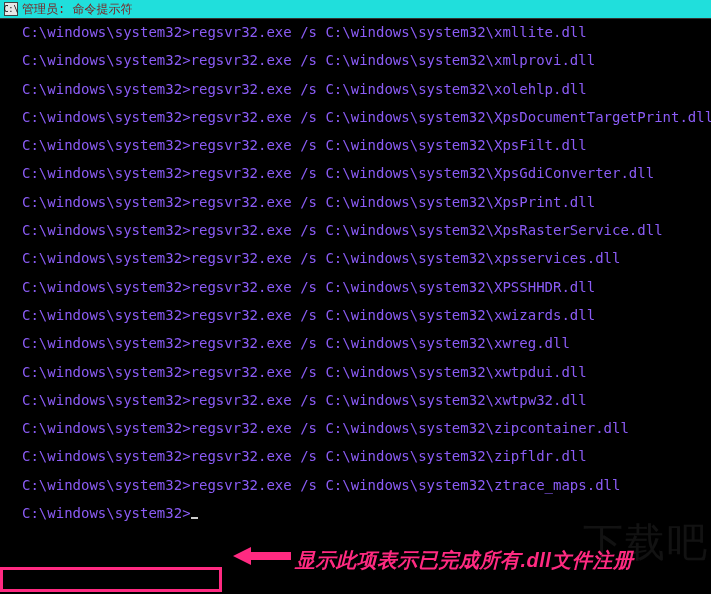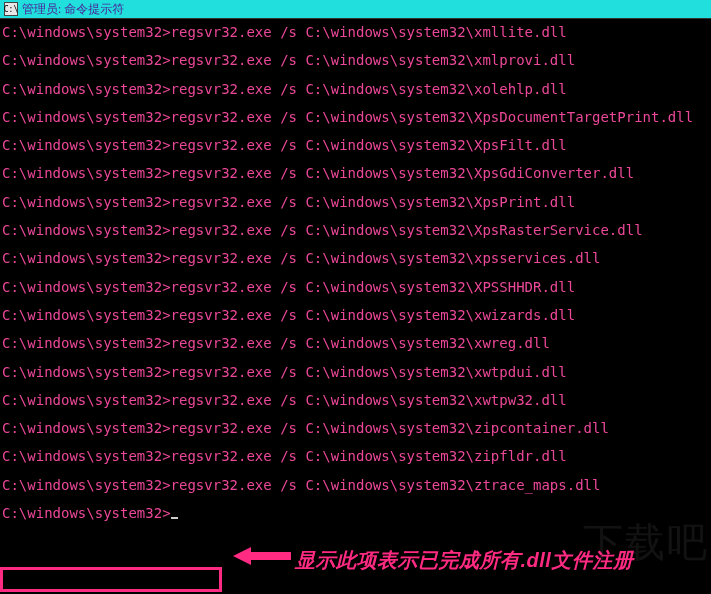--- a/index.html
+++ b/index.html
@@ -30,30 +30,31 @@
       background: #e7e7e7;
       border: 1px solid #444;
       display: inline-flex;
       align-items: center;
       justify-content: center;
       font-size: 8px;
       color: #000;
       margin-right: 4px;
     }
     .titlebar-text {
-      color: #4c1d95;
+      color: #7f1d1d;
       font-size: 12px;
-      font-family: Liberation Serif, serif;
+      font-family: Liberation Mono, monospace;
     }
     .terminal {
       padding: 6px 2px 2px 2px;
-      color: #ec4899;
+      color: #8b5cf6;
       line-height: 1.07;
       white-space: pre;
       font-size: 14px;
+      margin-left: 20px;
     }
     .line {
       height: 28.3px;
       display: flex;
       align-items: flex-start;
     }
     .prompt-line {
       display: flex;
       align-items: flex-start;
       text-align: center;

